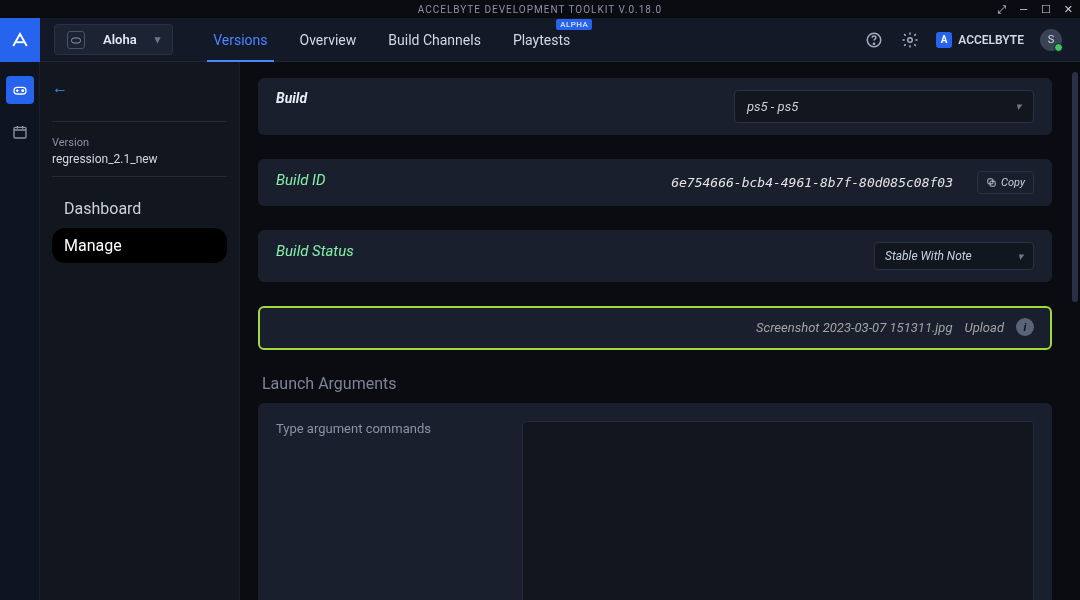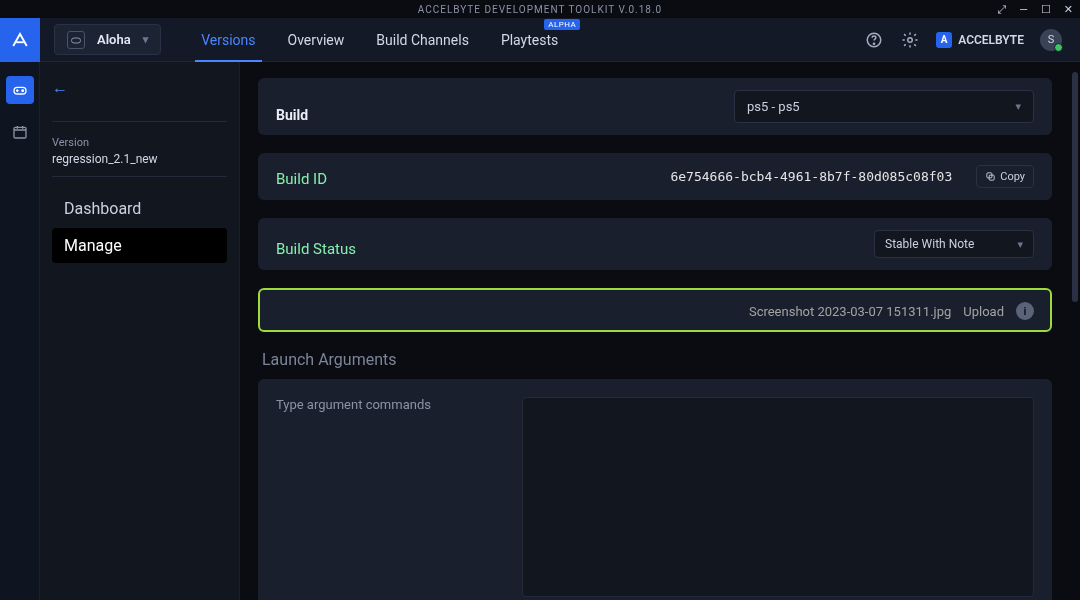--- a/index.html
+++ b/index.html
@@ -82,21 +82,21 @@
     height: 44px;
     background: #141927;
     border-bottom: 1px solid #202636;
     display: flex;
     align-items: stretch;
     padding: 0 18px 0 14px;
   }
   .namespace-btn {
     display: flex;
     align-items: center;
-    gap: 12px;
+    gap: 18px;
     background: #1c2333;
     border: 1px solid #2a3144;
     border-radius: 4px;
     padding: 0 12px;
     margin: 6px 24px 6px 0;
     cursor: pointer;
     color: #e3e8f2;
     font-weight: 600;
   }
   .namespace-btn .ns-icon {
@@ -167,39 +167,40 @@
   .ver-name { font-size:12px; color:#d2d8e6; margin-top:3px; }
   .side-nav { margin-top: 6px; }
   .side-item {
     padding: 8px 12px;
     border-radius: 4px;
     cursor: pointer;
     color: #c9d1e0;
     font-size: 16px;
     margin-bottom: 2px;
   }
-  .side-item.active { background: #000; color: #fff; }
+  .side-item.active { background: #000; color: #fff; border-radius: 13px; }
   .content {
     flex: 1;
     overflow: auto;
     padding: 16px 28px 16px 18px;
     position: relative;
   }
   .scrolltrack {
     position:absolute; right:2px; top:10px; width:6px; height:230px;
     background:#2a3144; border-radius:3px;
   }
   .panel-row {
     background: #191f2c;
     border-radius: 6px;
     padding: 12px 18px;
-    margin-bottom: 18px;
-    display: flex;
-    align-items: flex-end;
+    margin-bottom: 24px;
+    display: flex;
+    align-items: flex-start;
     min-height: 44px;
+    font-style: italic;
   }
   .panel-row.highlight {
     border: 2px solid #9cdb3a;
     padding: 10px 16px;
   }
   .row-label { color:#86efac; font-size:15px; min-width:240px; }
   .row-label.strong { color:#e9edf5; font-weight:700; font-size:14px; }
   .row-value { flex:1; }
   .select {
     background:#11161f; border:1px solid #2a3144; border-radius:4px;

